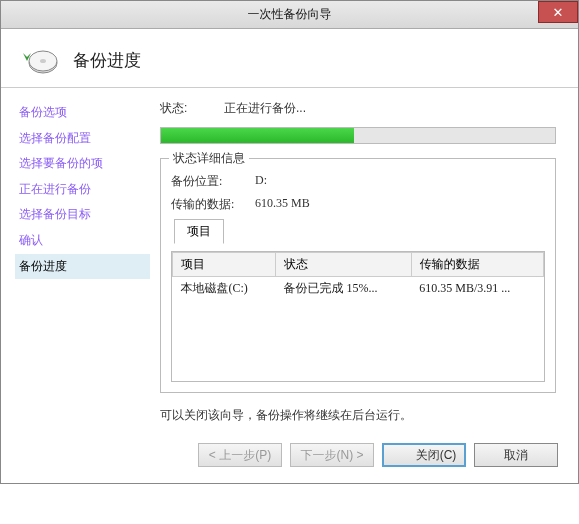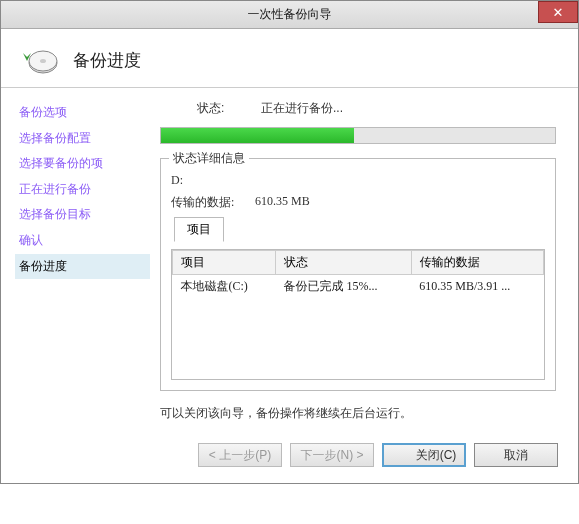--- a/index.html
+++ b/index.html
@@ -9,21 +9,21 @@
 .titlebar-title { flex: 1; text-align: center; color: #111; font-size: 12px; }
 .close-btn { position: absolute; right: 0; top: 0; width: 40px; height: 22px; background: #c75050; color: #fff; display: flex; align-items: center; justify-content: center; font-size: 13px; cursor: pointer; border: 1px solid #8b2c2c; }
 .header { display: flex; align-items: center; padding: 14px 20px 10px 20px; gap: 14px; }
 .header h1 { font-size: 17px; font-weight: normal; color: #222; }
 .icon-disk { width: 38px; height: 34px; position: relative; }
 .content { display: flex; height: 380px; }
 .sidebar { width: 155px; padding: 12px 6px 0 14px; }
 .sidebar-item { padding: 5px 4px; color: #8b5cf6; font-size: 12px; line-height: 1.3; }
 .sidebar-item.active { background: #dfeef5; color: #000; }
 .main { flex: 1; padding: 12px 22px 0 4px; }
-.status-row { display: flex; gap: 16px; margin-bottom: 10px; margin-left: 37px; }
+.status-row { display: flex; gap: 16px; margin-bottom: 10px; }
 .status-label { width: 48px; color: #333; }
 .status-value { color: #333; }
 .progress { height: 17px; background: #e6e6e6; border: 1px solid #bbb; position: relative; margin-bottom: 14px; }
 .progress-fill { position: absolute; left: 0; top: 0; height: 100%; background: linear-gradient(#4ad84a,#2bb82b); }
 .details { border: 1px solid #bbb; padding: 8px 10px 10px 10px; position: relative; min-height: 220px; font-family: Liberation Serif, serif; }
 .details-legend { position: absolute; top: -9px; left: 8px; background: #fff; padding: 0 4px; font-size: 12px; color: #333; }
 .detail-row { display: flex; margin: 6px 0; }
 .detail-label { width: 84px; color: #333; }
 .detail-value { color: #333; }
 .table-wrap { border: 1px solid #bbb; margin-top: 8px; }
@@ -82,20 +82,21 @@
       </div>
 
       <div class="progress">
         <div class="progress-fill" style="width:49%"></div>
       </div>
 
       <div class="details">
         <span class="details-legend">状态详细信息</span>
 
         <div class="detail-row">
+          <span class="detail-label">备份位置:</span>
           <span class="detail-value">D:</span>
         </div>
         <div class="detail-row">
           <span class="detail-label">传输的数据:</span>
           <span class="detail-value">610.35 MB</span>
         </div>
 
         <div class="tabs-row">
           <span class="tab"><span>项目</span></span>
         </div>

